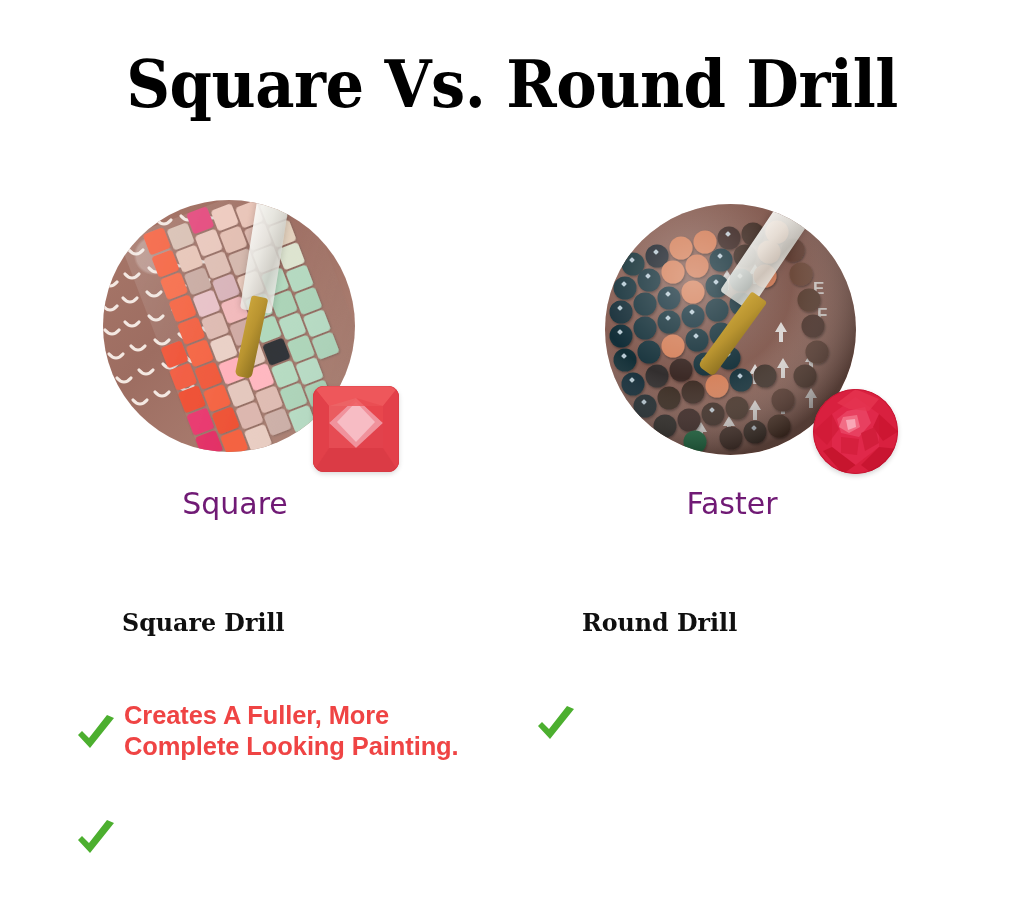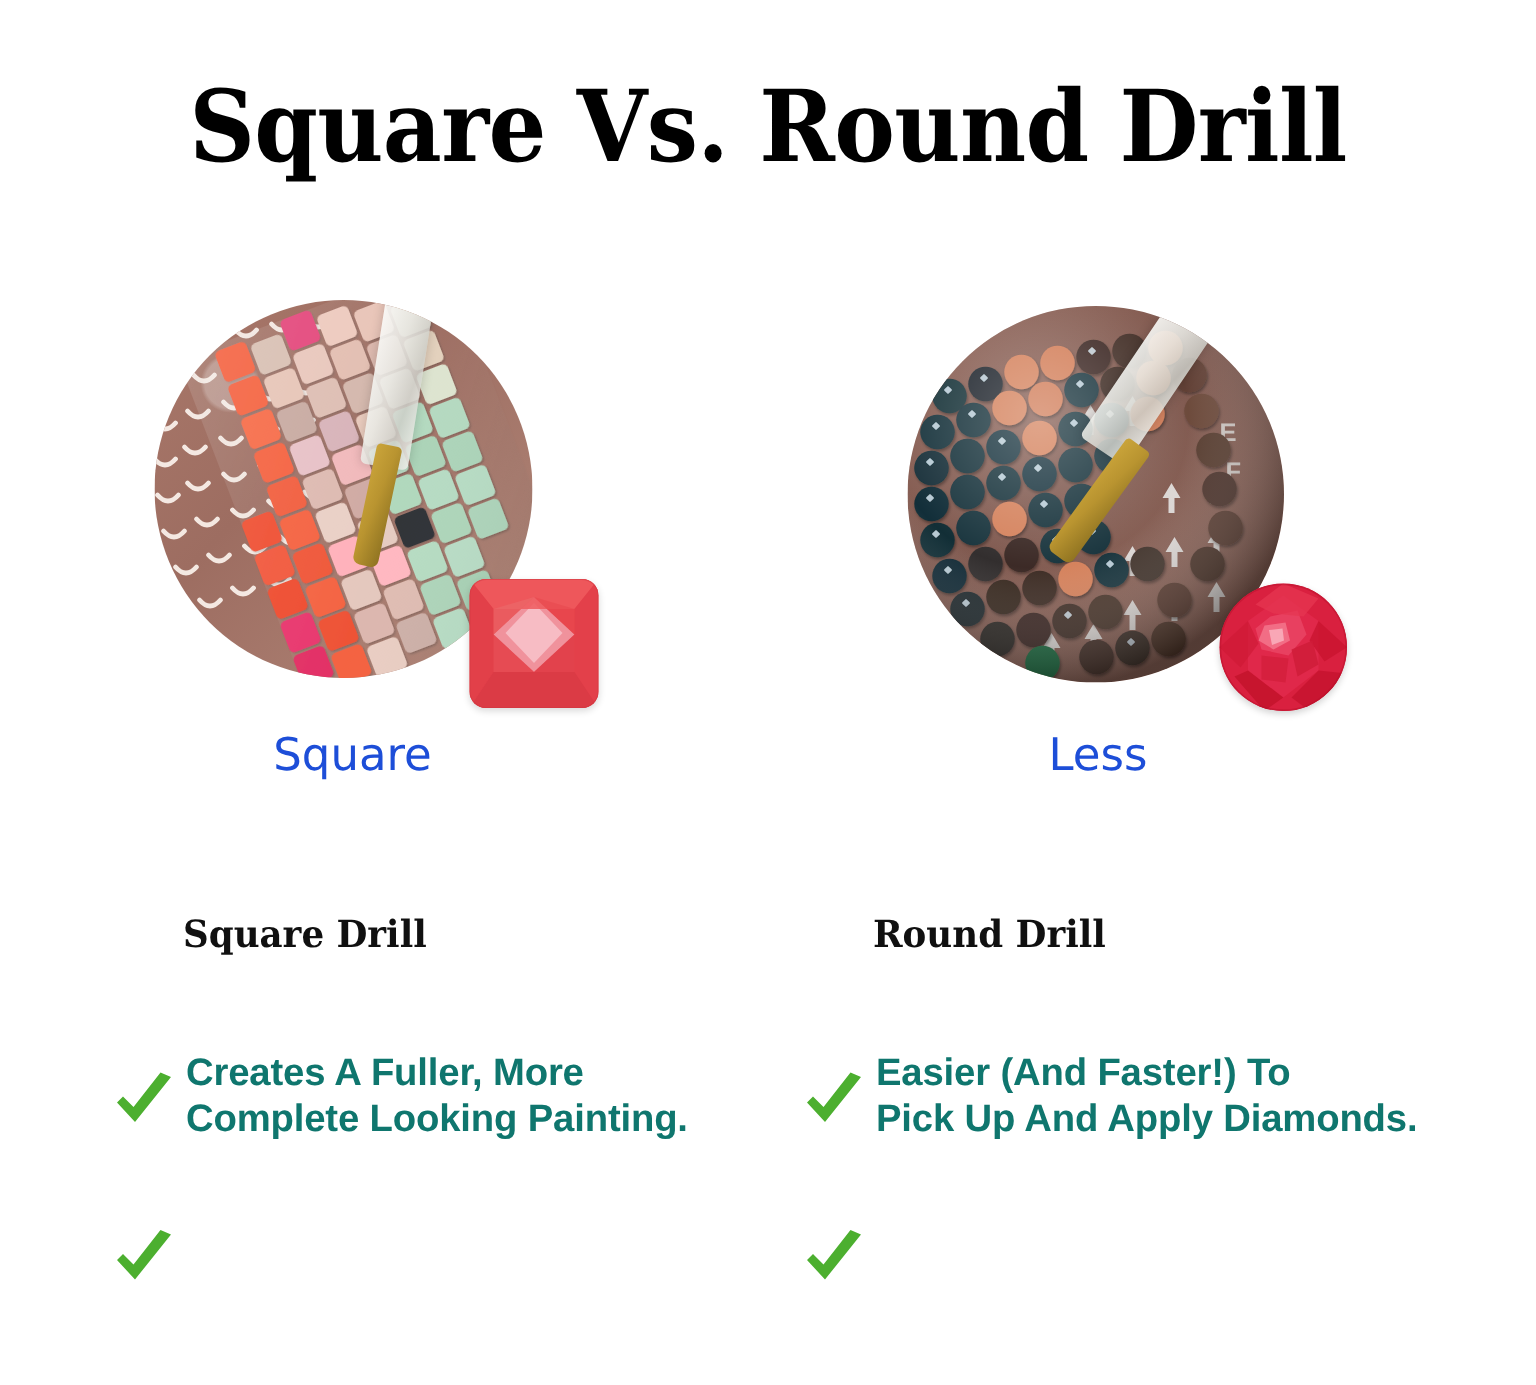--- a/index.html
+++ b/index.html
@@ -119,21 +119,21 @@
   }
 
   
   .shape-label {
     position: absolute;
     top: 486px;
     font-family: "DejaVu Sans", sans-serif;
     font-weight: 400;
     font-size: 30px;
     line-height: 36px;
-    color: #1d4ed8;
+    color: #701a75;
     text-align: center;
   }
   #label-square { left: 103px; width: 264px; }
   #label-round  { left: 600px; width: 264px; }
 
   
   .col { position: absolute; top: 608px; }
   #col-square { left: 122px; width: 400px; }
   #col-round  { left: 582px; width: 420px; }
 
@@ -161,21 +161,21 @@
     margin-right: 6px;
     position: relative;
     top: 4px;
   }
   .check svg { display: block; }
   .benefit-text {
     font-family: "Liberation Sans", sans-serif;
     font-weight: bold;
     font-size: 25.5px;
     line-height: 31px;
-    color: #0f766e;
+    color: #ef4444;
     white-space: pre-line;
     letter-spacing: -0.1px;
   }
 </style>
 </head>
 <body>
 
 <div class="title">Square Vs. Round Drill</div>
 
 <div class="photo-circle" id="square-photo">
@@ -496,21 +496,21 @@
     <polygon points="19,58 42.5,76 30,85 10,62" fill="#c01129" opacity="0.75"></polygon>
     <polygon points="66,58 85,60 60,85 48,76" fill="#c4132e" opacity="0.8"></polygon>
     <polygon points="0,42.5 19,25 26,40 14,56" fill="#cf1a36" opacity="0.7"></polygon>
     <polygon points="48,44 62,38 66,54 52,62" fill="#cf1c38" opacity="0.85"></polygon>
     <polygon points="28,48 46,50 44,66 28,64" fill="#d41f3c" opacity="0.85"></polygon>
     <circle cx="42.5" cy="42.5" r="42" fill="none" stroke="#b5102a" stroke-width="1.2" opacity="0.45"></circle>
   </svg>
 </div>
 
 <div class="shape-label" id="label-square">Square</div>
-<div class="shape-label" id="label-round">Less</div>
+<div class="shape-label" id="label-round">Faster</div>
 
 <div class="col" id="col-square">
   <div class="col-heading">Square Drill</div>
 
   <div class="benefit">
     <span class="check">
       <svg width="44" height="44" viewBox="0 0 44 44">
         <path d="M4 22 L16 35 L40 5 L33 2 L15 25 L8 18 Z" fill="#4caf2f"></path>
       </svg>
     </span>
@@ -523,29 +523,20 @@
       <svg width="44" height="44" viewBox="0 0 44 44">
         <path d="M4 22 L16 35 L40 5 L33 2 L15 25 L8 18 Z" fill="#4caf2f"></path>
       </svg>
     </span>
   </div>
 </div>
 
 <div class="col" id="col-round">
   <div class="col-heading">Round Drill</div>
 
-  <div class="benefit">
-    <span class="check">
-      <svg width="44" height="44" viewBox="0 0 44 44">
-        <path d="M4 22 L16 35 L40 5 L33 2 L15 25 L8 18 Z" fill="#4caf2f"></path>
-      </svg>
-    </span>
-    <span class="benefit-text">Easier (And Faster!) To
-Pick Up And Apply Diamonds.</span>
-  </div>
 
   <div class="benefit">
     <span class="check">
       <svg width="44" height="44" viewBox="0 0 44 44">
         <path d="M4 22 L16 35 L40 5 L33 2 L15 25 L8 18 Z" fill="#4caf2f"></path>
       </svg>
     </span>
   </div>
 </div>
 

